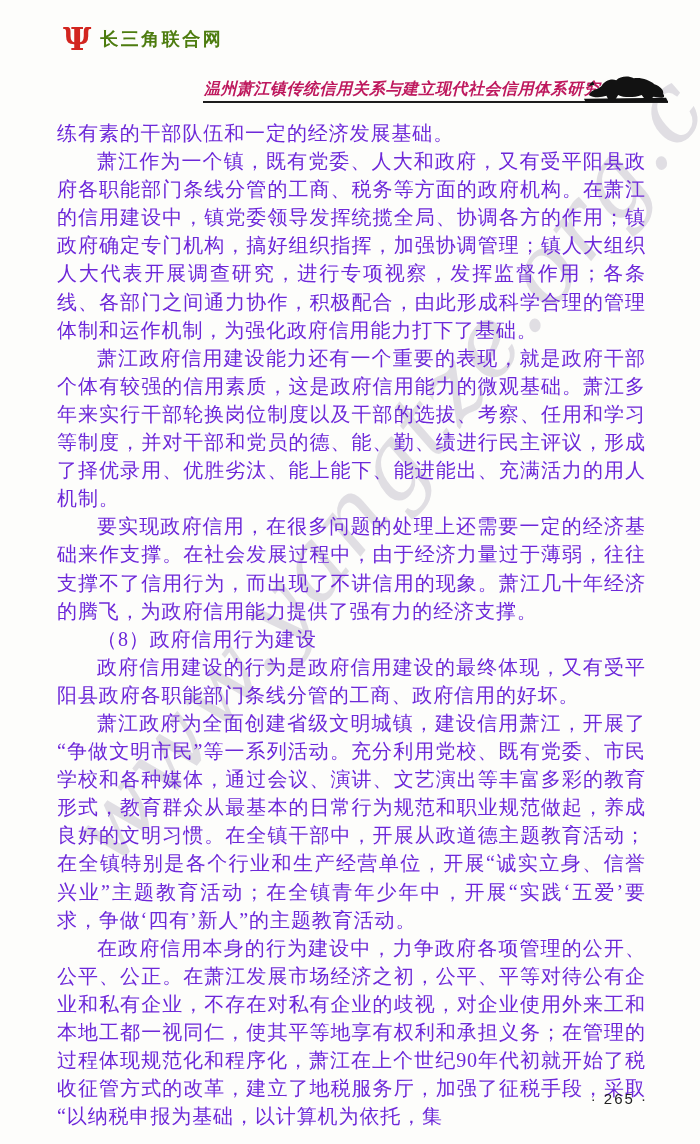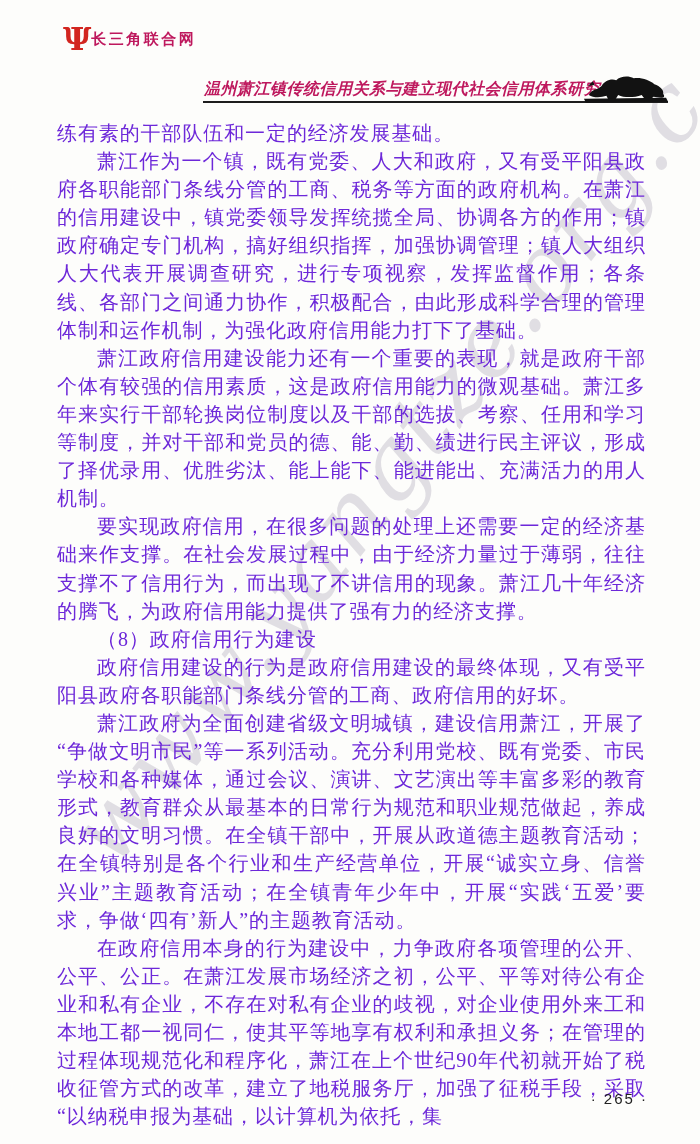--- a/index.html
+++ b/index.html
@@ -35,25 +35,26 @@
     display:flex;align-items:center;
     z-index:2;
   }
   .logo-glyph{
     font-family:"DejaVu Serif",serif;
     font-weight:bold;
     font-size:31px;line-height:28px;
     color:#d2251f;
   }
   .logo-text{
+    margin-left:9px;
     font-family:"Liberation Sans",sans-serif;
     font-weight:bold;
-    font-size:15px;
+    font-size:18px;
     letter-spacing:2.5px;
-    color:#be185d;
+    color:#4d7c0f;
   }
   .running-head-title{
     position:absolute;
     left:204px;top:79px;
     font-size:16px;
     font-weight:bold;
     font-style:italic;
     letter-spacing:.5px;
     color:#be185d;
     white-space:nowrap;

